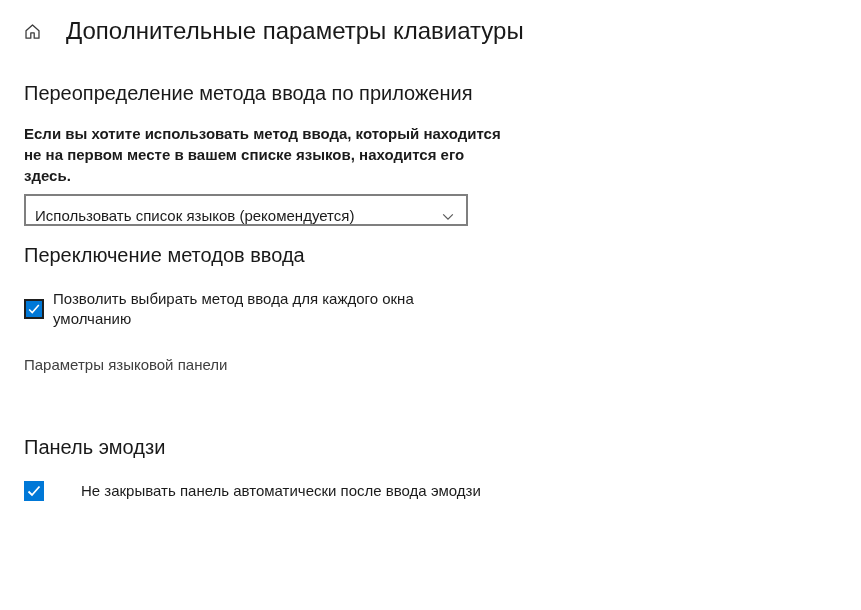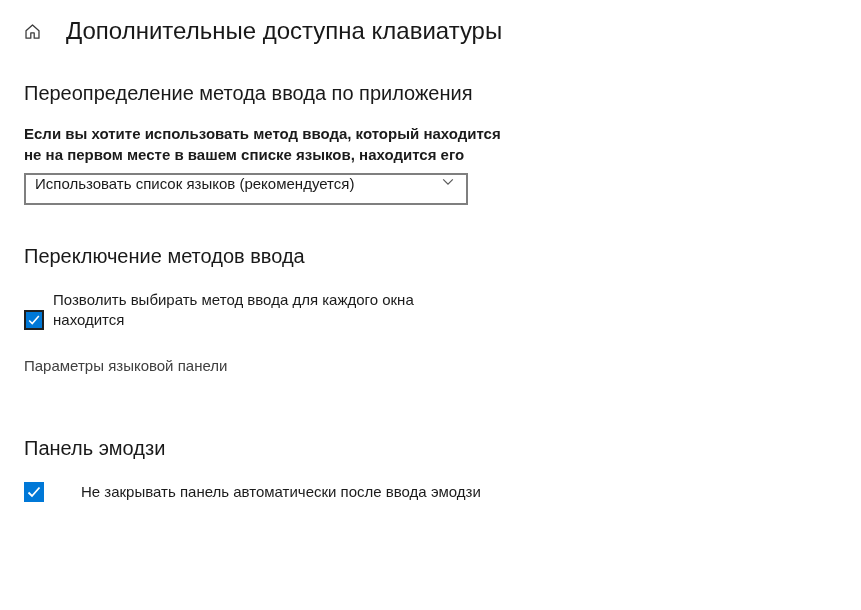--- a/index.html
+++ b/index.html
@@ -37,58 +37,58 @@
 
   
   .section-heading {
     font-size: 20px;
     font-weight: 400;
     line-height: 26px;
     color: #191919;
     white-space: nowrap;
   }
   .heading-override { margin-top: 33px; }
-  .heading-switching { margin-top: 38px; }
+  .heading-switching { margin-top: 16px; }
   .heading-emoji { margin-top: 60px; }
 
   
   .para {
     margin-top: 17px;
     font-size: 15px;
     line-height: 21px;
     color: #1b1b1b;
   }
   .para div { white-space: nowrap; font-weight: bold; }
 
   
   .dropdown {
     margin-top: 8px;
     width: 444px;
     height: 32px;
     border: 2px solid #7f7f7f;
     background: #ffffff;
     display: flex;
-    align-items: flex-start;
+    align-items: flex-end;
     padding: 0 11px 0 9px;
     cursor: default;
   }
   .dropdown-text {
     flex: 1;
     font-size: 15px;
     color: #1b1b1b;
     white-space: nowrap;
     overflow: hidden;
   }
   .chevron-down-icon { width: 14px; height: 14px; flex: none; }
   .chevron-down-icon svg { display: block; }
 
   
   .check-row {
     display: flex;
-    align-items: flex-end;
+    align-items: center;
     gap: 9px;
     font-size: 15px;
     line-height: 20px;
     cursor: default;
   }
   .row-app-window { margin-top: 21px; }
   .row-language-bar { margin-top: 28px; }
   .row-emoji { margin-top: 21px; gap: 37px; }
   .checkbox {
     width: 20px;
@@ -120,29 +120,30 @@
 
 <div class="page">
 
   
   <div class="header">
     <span class="home-icon">
       <svg width="17" height="17" viewBox="0 0 16 16" fill="none">
         <path d="M8 1.8 L1.9 7.3 V14.3 H6.4 V9.3 H9.6 V14.3 H14.1 V7.3 Z" stroke="#3b3b3b" stroke-width="1.2" stroke-linejoin="round" fill="none"></path>
       </svg>
     </span>
-    <span class="page-title">Дополнительные доступна клавиатуры</span>
+    <span class="page-title">Дополнительные параметры клавиатуры</span>
   </div>
 
   
   <div class="section-heading heading-override">Переопределение метода ввода по приложения</div>
 
   <div class="para">
     <div>Если вы хотите использовать метод ввода, который находится</div>
     <div>не на первом месте в вашем списке языков, находится его</div>
+    <div>здесь.</div>
   </div>
 
   <div class="dropdown">
     <span class="dropdown-text">Использовать список языков (рекомендуется)</span>
     <span class="chevron-down-icon">
       <svg width="14" height="14" viewBox="0 0 16 16" fill="none">
         <polyline points="2.5,5 8,10.5 13.5,5" stroke="#5a5a5a" stroke-width="1.4" fill="none"></polyline>
       </svg>
     </span>
   </div>
@@ -151,21 +152,21 @@
   <div class="section-heading heading-switching">Переключение методов ввода</div>
 
   <div class="check-row row-app-window">
     <span class="checkbox checked dark-border">
       <svg width="14" height="14" viewBox="0 0 16 16" fill="none">
         <polyline points="2.5,8.5 6,12 13.5,3.5" stroke="#ffffff" stroke-width="1.8" fill="none"></polyline>
       </svg>
     </span>
     <span class="check-label">
       <div>Позволить выбирать метод ввода для каждого окна</div>
-      <div>находится</div>
+      <div>умолчанию</div>
     </span>
   </div>
 
 
   <a class="panel-link">Параметры языковой панели</a>
 
   
   <div class="section-heading heading-emoji">Панель эмодзи</div>
 
   <div class="check-row row-emoji">

